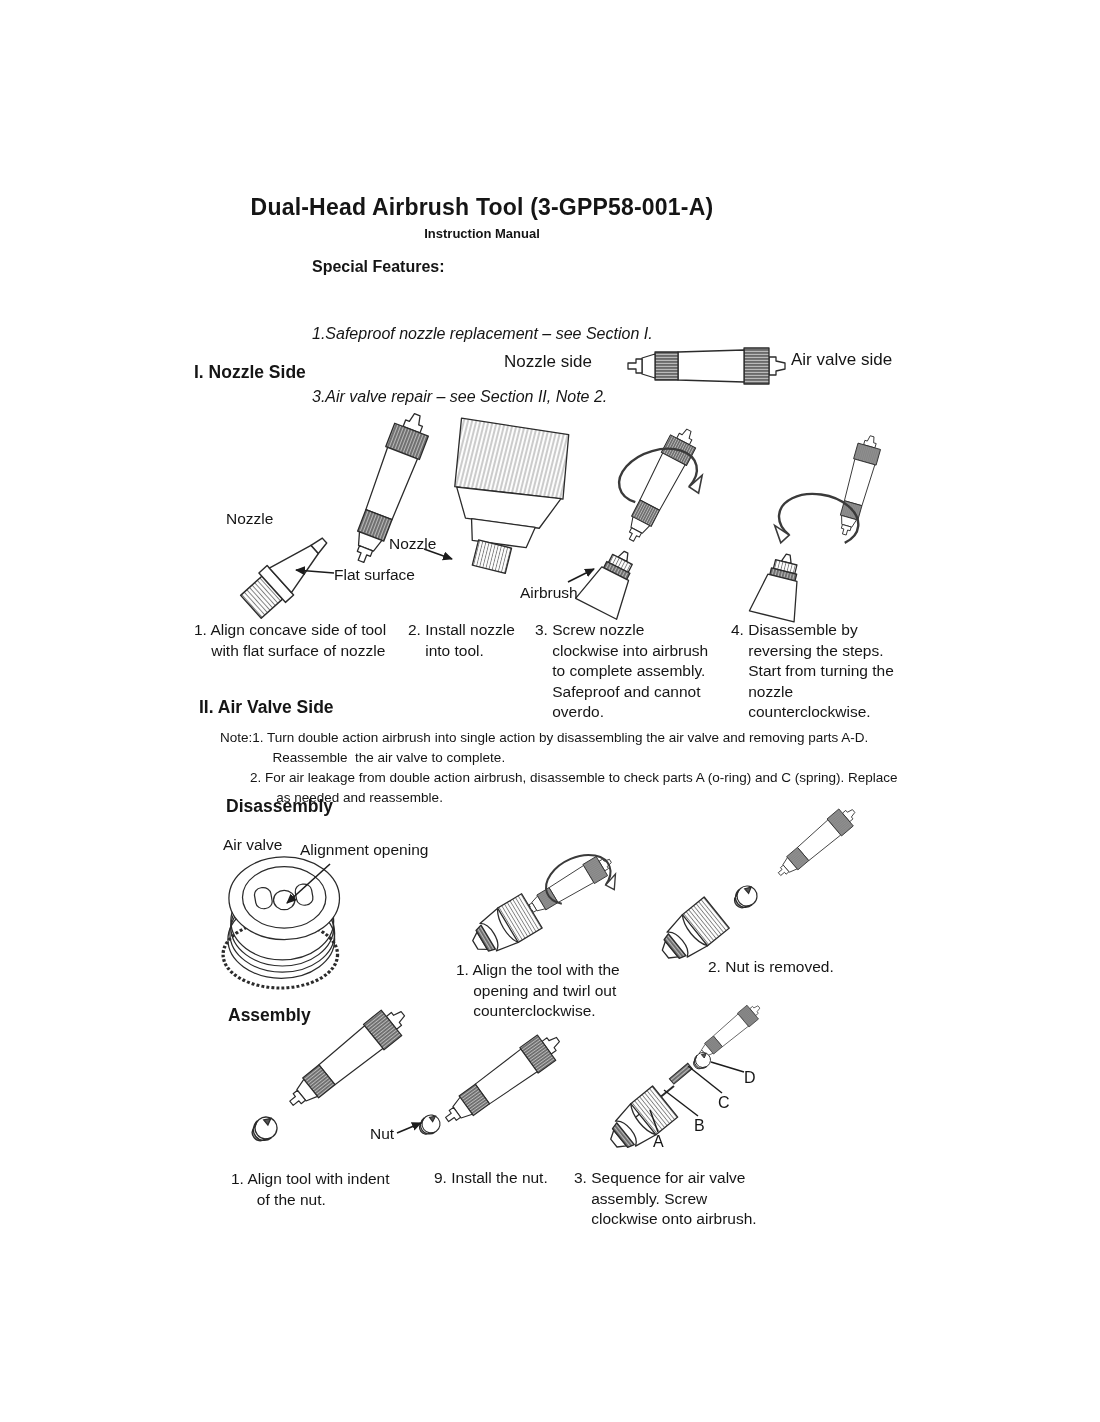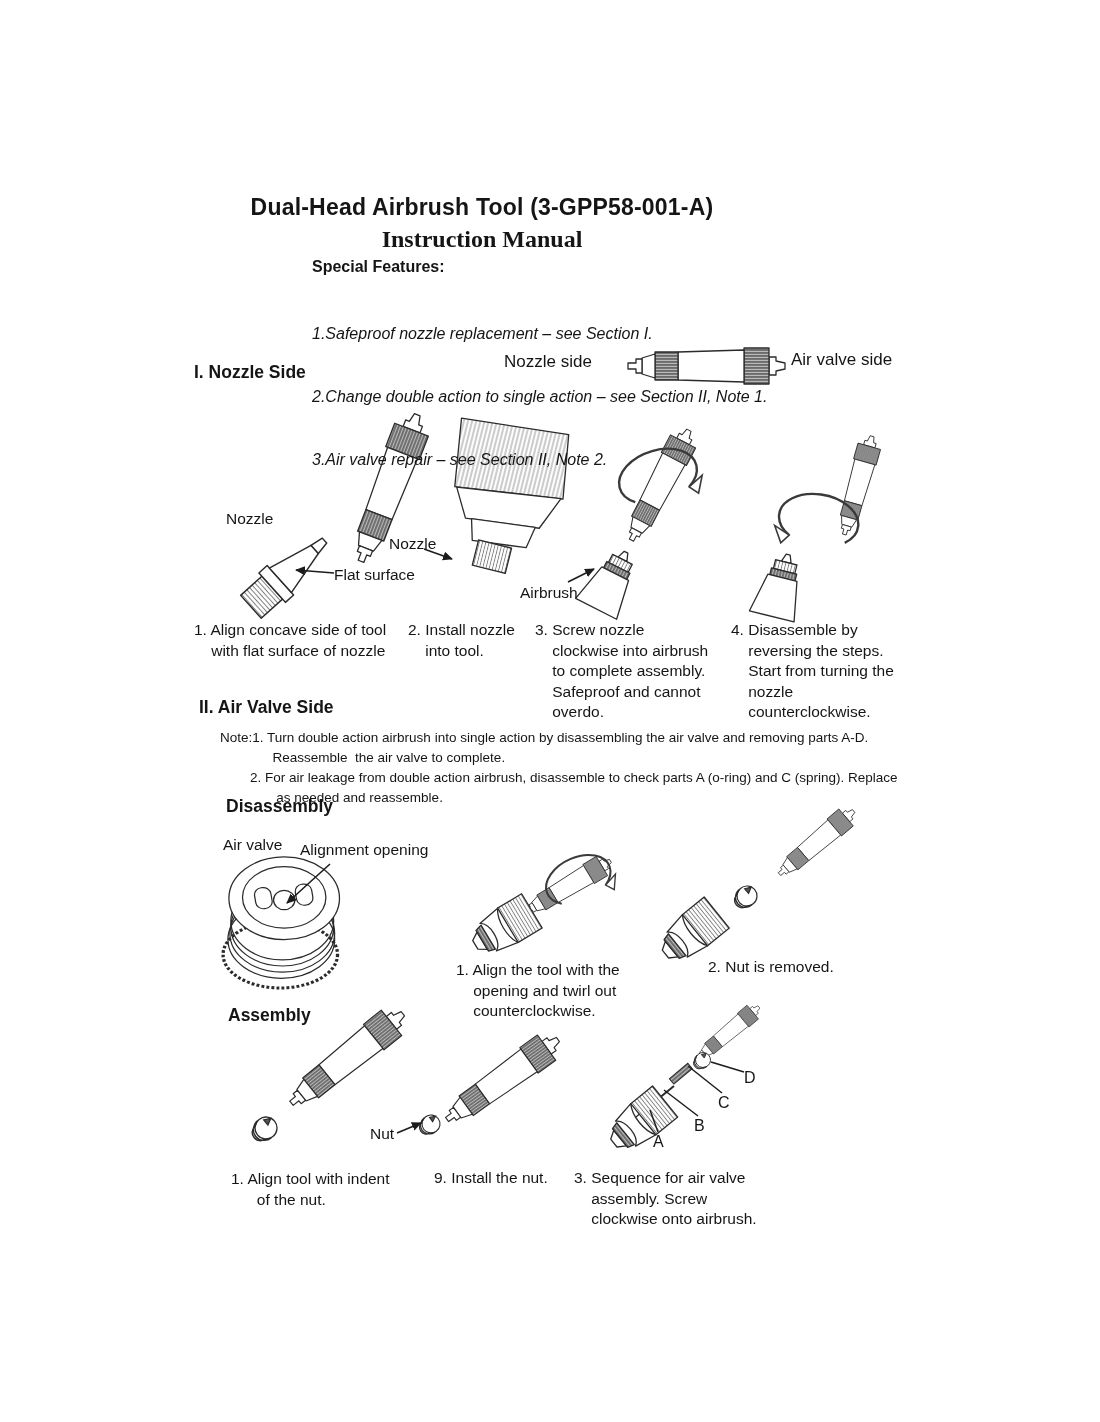--- a/index.html
+++ b/index.html
@@ -1,21 +1,21 @@
 <!DOCTYPE html>
 <html><head>
 <meta charset="utf-8">
 <style>
   html,body{margin:0;padding:0;background:#fff;}
   .page{position:relative;width:1100px;height:1422px;background:#fff;overflow:hidden;
         font-family:"Liberation Sans",sans-serif;color:#151515;}
   .abs{position:absolute;}
   .hdr{left:0;width:964px;text-align:center;}
   .h-title{font-size:23px;font-weight:bold;letter-spacing:0.2px;}
-  .h-sub{font-size:24px;font-weight:bold;font-family:Liberation Serif, serif;}
+  .h-sub{font-size:13px;font-weight:bold;}
   .feat-h{font-size:16px;font-weight:bold;}
   .feat-items{font-size:16px;line-height:21px;white-space:pre-wrap;}
   .sec-h{font-size:17.5px;font-weight:bold;}
   .side-lbl{font-size:17px;}
   .fig-lbl{font-size:15.5px;}
   .cap{font-size:15.5px;line-height:20.5px;white-space:pre-wrap;}
   .notes{font-size:13.5px;line-height:20px;white-space:pre-wrap;margin-left:24px;}
   .part-lbl{font-size:16px;}
   svg{display:block;}
 </style>
@@ -158,21 +158,20 @@
       <line x1="744" y1="1072" x2="711" y2="1062"></line>
     </g>
   </svg>
 
   <div class="abs hdr h-title" style="top:194px;">Dual-Head Airbrush Tool (3-GPP58-001-A)</div>
   <div class="abs hdr h-sub" style="top:226px;">Instruction Manual</div>
 
   <div class="abs feat-h" style="left:312px;top:258px;">Special Features:</div>
   <div class="abs feat-items" style="left:312px;top:281px;font-style:italic;">
     <div>1.Safeproof nozzle replacement – see Section I.</div>
-    <div>2.Change double action to single action – see Section II, Note 1.</div>
     <div>3.Air valve repair – see Section II, Note 2.</div>
   </div>
 
   <div class="abs sec-h" style="left:194px;top:362px;">I. Nozzle Side</div>
   <div class="abs side-lbl" style="left:504px;top:352px;">Nozzle side</div>
   <div class="abs side-lbl" style="left:791px;top:350px;">Air valve side</div>
 
   <div class="abs fig-lbl" style="left:226px;top:510px;">Nozzle</div>
   <div class="abs fig-lbl" style="left:389px;top:535px;">Nozzle</div>
   <div class="abs fig-lbl" style="left:334px;top:566px;text-align:right;">Flat surface</div>

